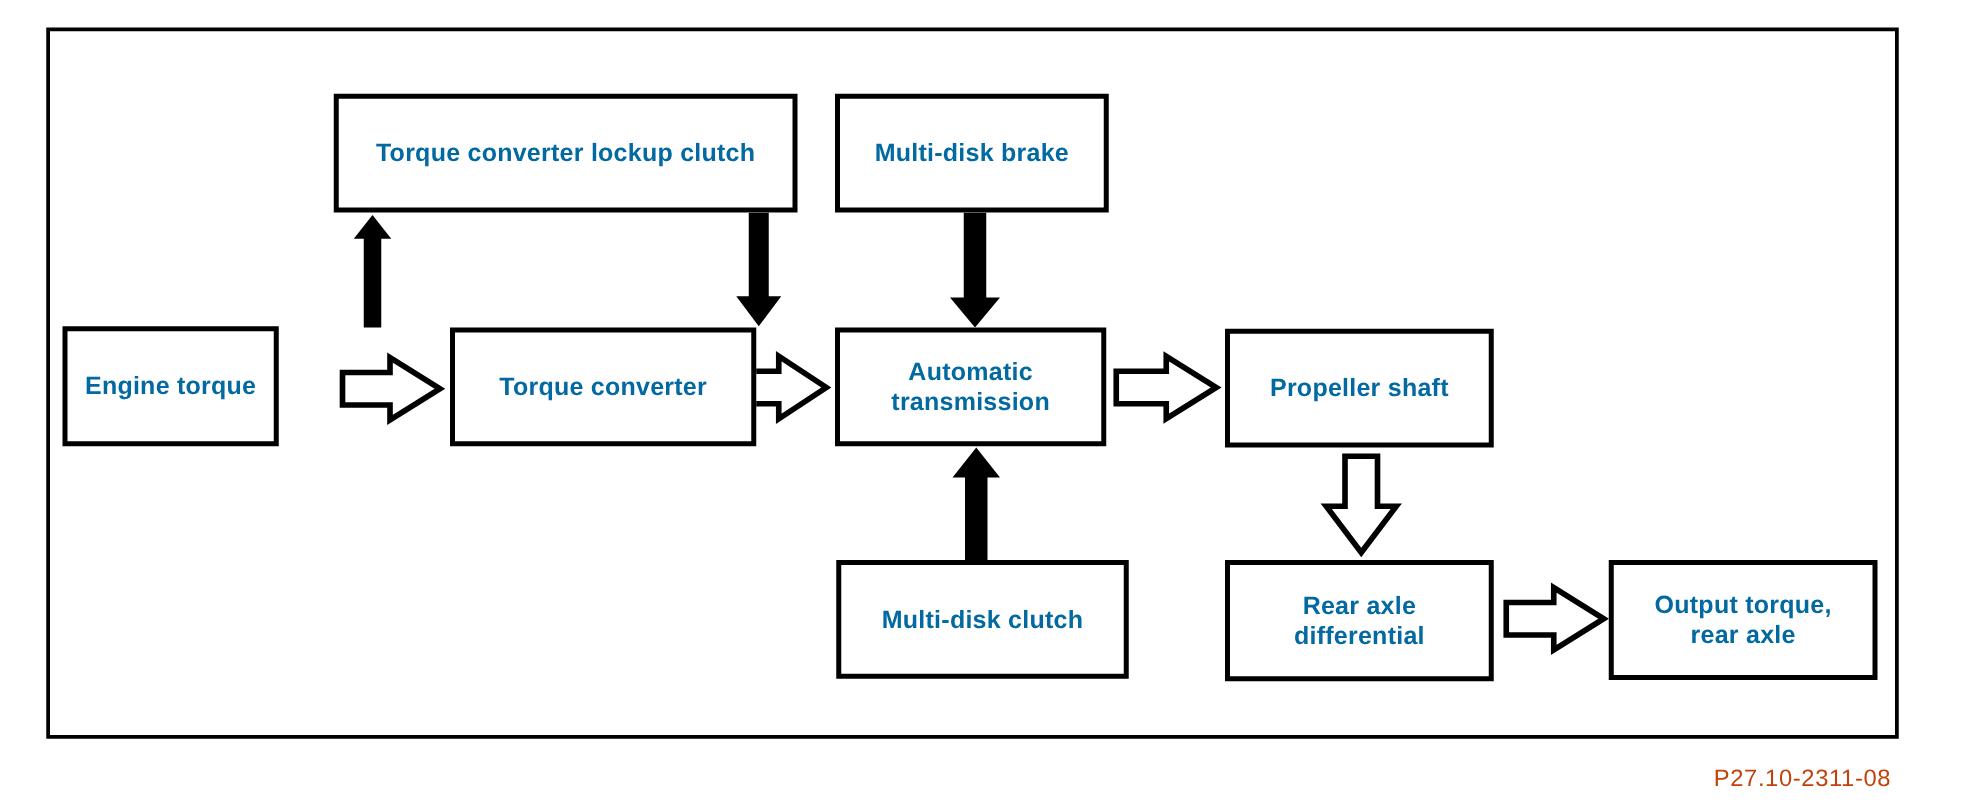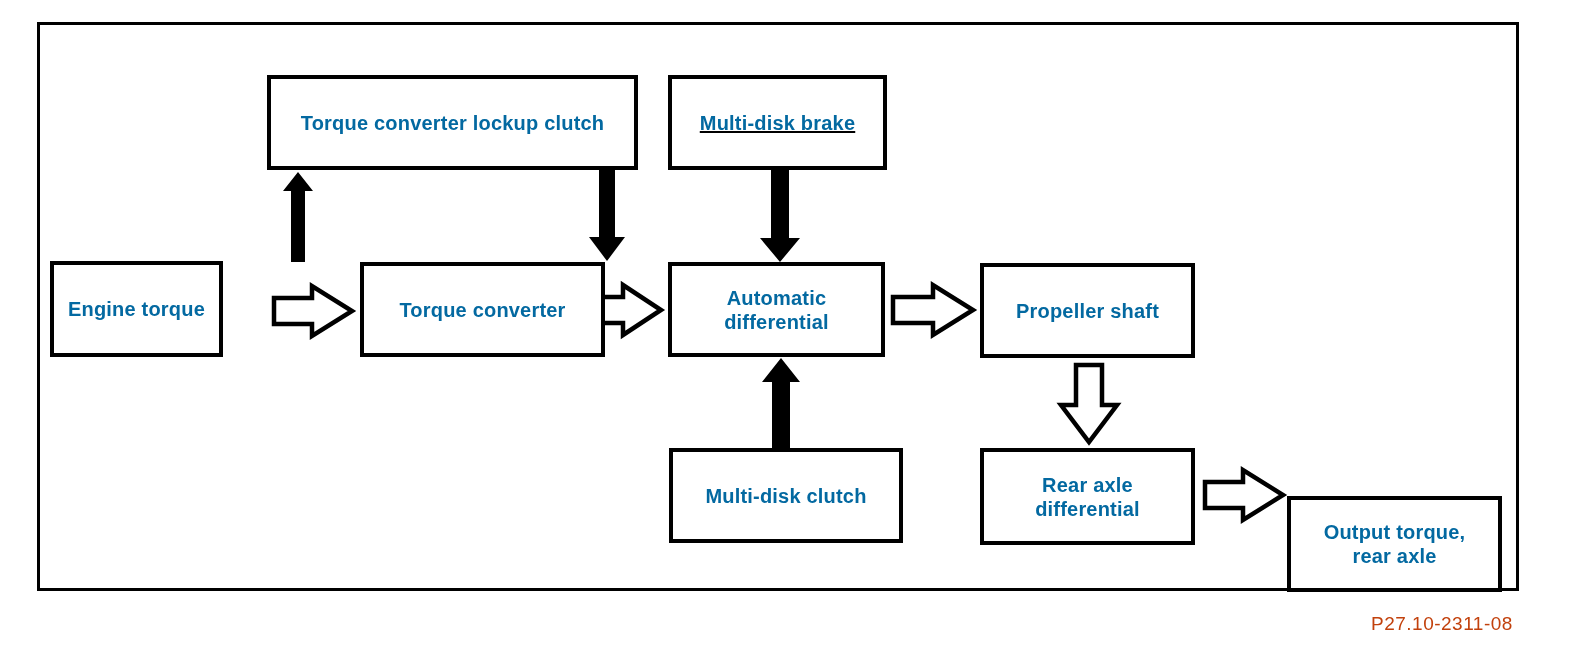--- a/index.html
+++ b/index.html
@@ -86,46 +86,46 @@
   </svg>
 
   <div class="node" style="left:50px; top:261px; width:173px; height:96px;">
     <span class="node-label">Engine torque</span>
   </div>
 
   <div class="node" style="left:267px; top:75px; width:371px; height:95px;">
     <span class="node-label">Torque converter lockup clutch</span>
   </div>
 
-  <div class="node" style="left:668px; top:75px; width:219px; height:95px;text-decoration:underline;">
+  <div class="node" style="left:668px; top:75px; width:219px; height:95px;">
     <span class="node-label">Multi-disk brake</span>
   </div>
 
   <div class="node" style="left:360px; top:262px; width:245px; height:95px;">
     <span class="node-label">Torque converter</span>
   </div>
 
   <div class="node" style="left:668px; top:262px; width:217px; height:95px;">
     <span class="node-label">Automatic
-differential</span>
+transmission</span>
   </div>
 
   <div class="node" style="left:669px; top:448px; width:234px; height:95px;">
     <span class="node-label">Multi-disk clutch</span>
   </div>
 
   <div class="node" style="left:980px; top:263px; width:215px; height:95px;">
     <span class="node-label">Propeller shaft</span>
   </div>
 
   <div class="node" style="left:980px; top:448px; width:215px; height:97px;">
     <span class="node-label">Rear axle
 differential</span>
   </div>
 
-  <div class="node" style="left:1287px; top:448px; width:215px; height:96px;margin-top:48px;">
+  <div class="node" style="left:1287px; top:448px; width:215px; height:96px;">
     <span class="node-label">Output torque,
 rear axle</span>
   </div>
 
   <div class="figure-label">P27.10-2311-08</div>
 
 </div>
 
 </body></html>

